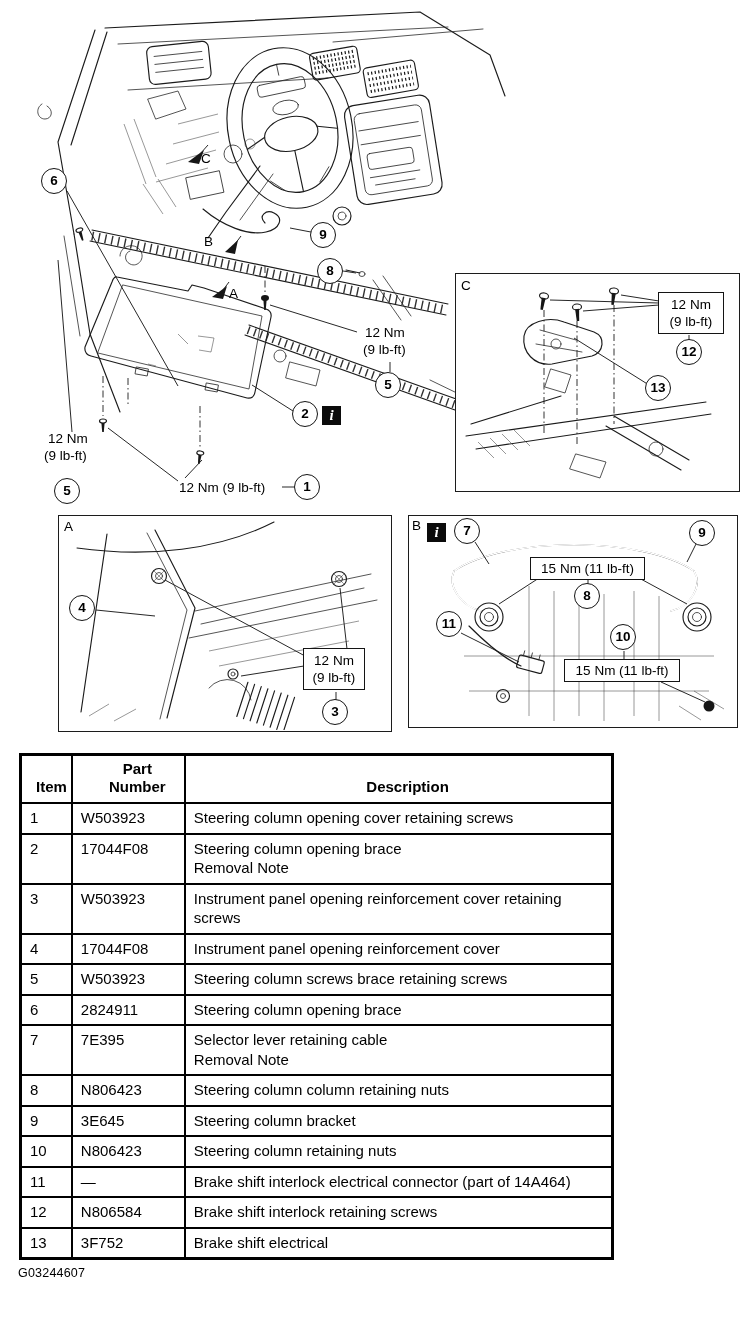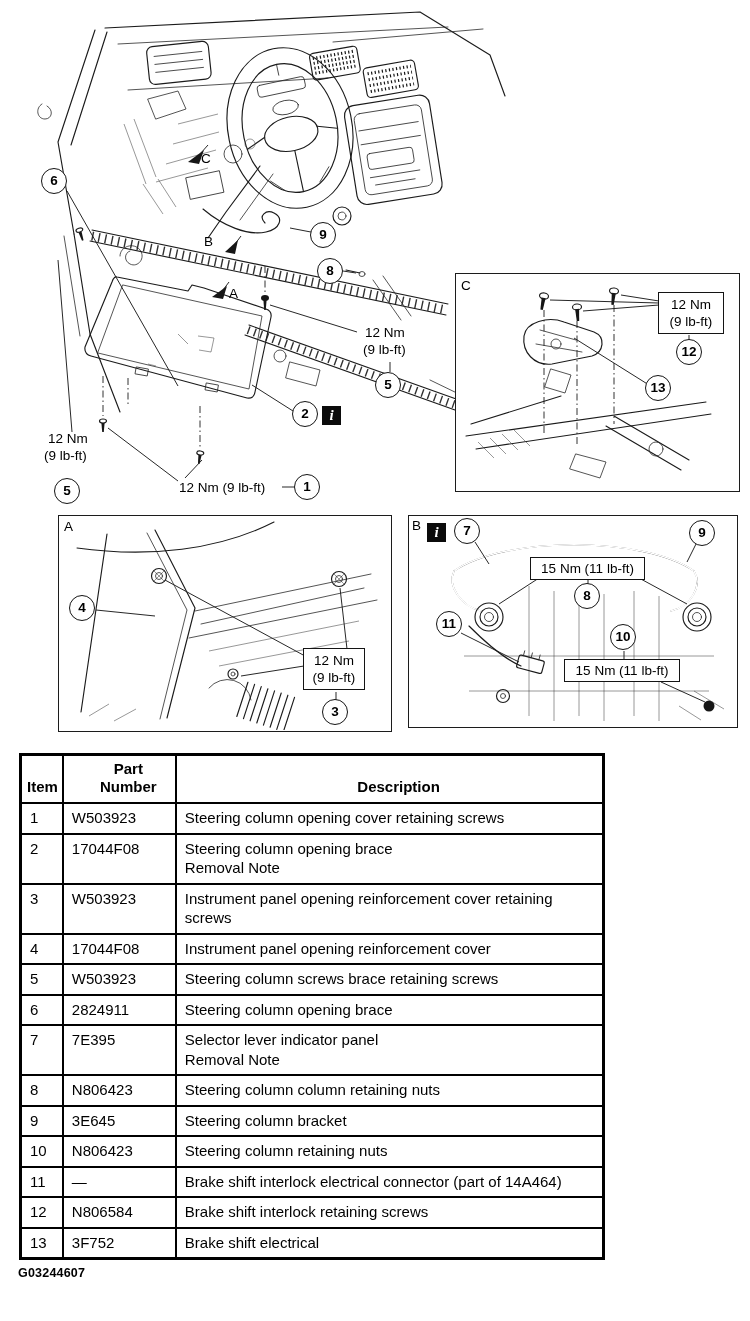--- a/index.html
+++ b/index.html
@@ -25,25 +25,25 @@
       font-size:15px;line-height:18px;text-align:center;}
   .tq{position:absolute;font-size:13.5px;line-height:17px;z-index:4;}
   .tqbox{position:absolute;border:1.7px solid #141414;background:#fff;z-index:4;box-sizing:border-box;
       font-size:13.5px;line-height:17px;text-align:center;padding:3px 4px;}
   .ltr{position:absolute;font-size:13.5px;z-index:4;}
   .ptable{position:absolute;left:19px;top:753px;border-collapse:collapse;table-layout:fixed;
       font-size:15px;background:#fff;}
   .ptable,.ptable th,.ptable td{border:2.2px solid #000;}
   .ptable{border-width:3px;}
   .ptable th{font-weight:700;vertical-align:bottom;padding:4px 4px 6px 4px;line-height:18px;}
-  .ptable th.h-item{text-align:left;padding-left:5px;}
+  .ptable th.h-item{text-align:left;padding-left:14px;}
   .ptable th.h-part,.ptable th.h-desc{text-align:center;padding-left:22px;}
   .ptable td{vertical-align:top;padding:4px 8px 5px 8px;line-height:19.5px;text-align:left;}
   .ptable col.c1{width:42px;} .ptable col.c2{width:113px;} .ptable col.c3{width:428px;}
-  .figid{position:absolute;left:18px;top:1266px;font-size:12.5px;font-weight:700;letter-spacing:.2px;}
+  .figid{position:absolute;left:18px;top:1266px;font-size:12.5px;font-weight:400;letter-spacing:.2px;}
 </style>
 </head>
 <body>
 
 <div class="page">
   <div class="fig">
 
     <svg style="left:28px;top:4px" width="482" height="500" viewBox="0 0 482 500">
 
       <path class="s" d="M67,26 L30,138 L46,230"></path>
@@ -378,21 +378,21 @@
           <td>6</td>
           <td>2824911</td>
           <td>
             <div>Steering column opening brace</div>
           </td>
         </tr>
         <tr>
           <td>7</td>
           <td>7E395</td>
           <td>
-            <div>Selector lever indicator panel</div>
+            <div>Selector lever retaining cable</div>
             <div>Removal Note</div>
           </td>
         </tr>
         <tr>
           <td>8</td>
           <td>N806423</td>
           <td>
             <div>Steering column column retaining nuts</div>
           </td>
         </tr>

